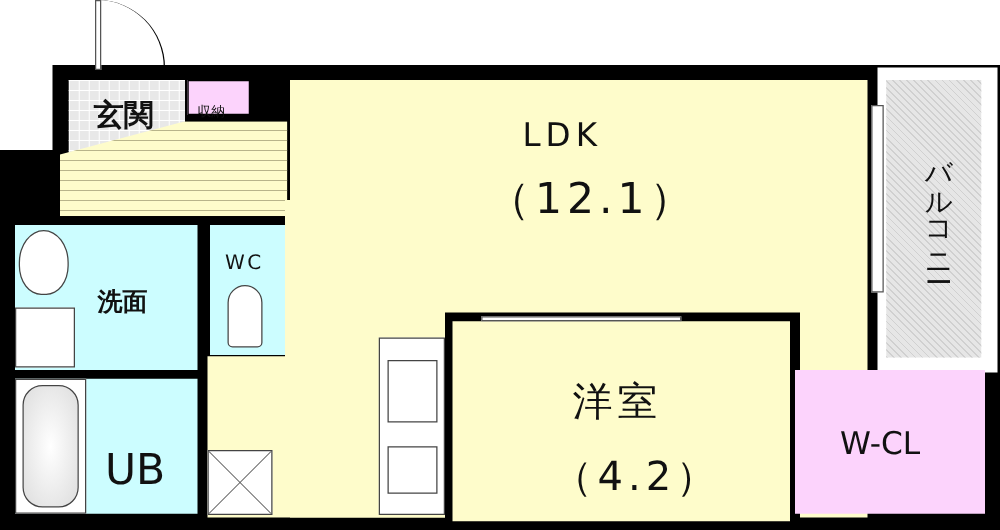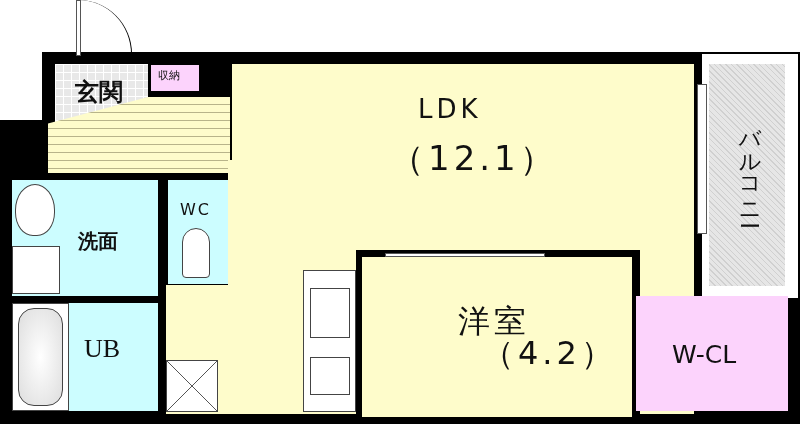--- a/index.html
+++ b/index.html
@@ -24,21 +24,21 @@
 <div class="abs wall" style="left:230px;top:52px;width:470px;height:70px;"></div>
 <div class="abs" style="left:700px;top:52px;width:100px;height:248px;background:#fff;border:2px solid #000;"></div>
 
 <div class="abs" style="left:78px;top:0;width:54px;height:56px;border-right:1px solid #000;border-top-right-radius:54px;"></div>
 <div class="abs win" style="left:76px;top:0;width:5px;height:56px;"></div>
 
 <div class="abs tile" style="left:55px;top:64px;width:93px;height:70px;"></div>
 <div class="label" style="left:75px;top:76px;font-size:24px;font-weight:bold;">玄関</div>
 
 <div class="abs pink" style="left:150px;top:64px;width:50px;height:28px;border:1px solid #000;"></div>
-<div class="label" style="left:158px;top:68px;font-size:11px;text-align:right;">収納</div>
+<div class="label" style="left:158px;top:82px;font-size:11px;text-align:right;">収納</div>
 
 <div class="abs stripes" style="left:48px;top:97px;width:182px;height:76px;clip-path:polygon(0 35%,55% 0,100% 0,100% 100%,0 100%);"></div>
 
 <div class="abs yellow" style="left:232px;top:64px;width:462px;height:350px;"></div>
 <div class="abs yellow" style="left:166px;top:285px;width:200px;height:129px;"></div>
 <div class="abs yellow" style="left:228px;top:160px;width:8px;height:130px;"></div>
 <div class="label" style="left:418px;top:94px;font-size:26px;letter-spacing:4px;">LDK</div>
 <div class="label" style="left:390px;top:136px;font-size:34px;letter-spacing:4px;">（12.1）</div>
 <div class="abs win" style="left:697px;top:84px;width:10px;height:150px;"></div>
 
@@ -47,31 +47,31 @@
 <div class="abs fixture" style="left:12px;top:246px;width:48px;height:48px;"></div>
 <div class="label" style="left:78px;top:228px;font-size:20px;font-weight:bold;">洗面</div>
 
 <div class="abs cyan" style="left:168px;top:180px;width:60px;height:104px;"></div>
 <div class="label" style="left:180px;top:200px;font-size:16px;letter-spacing:2px;">WC</div>
 <div class="abs fixture" style="left:182px;top:228px;width:28px;height:50px;border-radius:14px 14px 4px 4px;"></div>
 
 <div class="abs cyan" style="left:12px;top:303px;width:146px;height:108px;"></div>
 <div class="abs fixture" style="left:12px;top:303px;width:57px;height:108px;"></div>
 <div class="abs" style="left:18px;top:308px;width:45px;height:98px;border-radius:16px;background:radial-gradient(#fff,#ddd);border:1px solid #444;"></div>
-<div class="label" style="left:84px;top:334px;font-size:26px;font-family:Liberation Serif, serif;">UB</div>
+<div class="label" style="left:84px;top:356px;font-size:34px;">UB</div>
 
 <div class="abs fixture" style="left:166px;top:360px;width:52px;height:52px;background:linear-gradient(45deg,transparent 49%,#555 50%,transparent 51%),linear-gradient(-45deg,transparent 49%,#555 50%,transparent 51%),#fff;"></div>
 
 <div class="abs fixture" style="left:303px;top:270px;width:53px;height:142px;"></div>
 <div class="abs fixture" style="left:310px;top:288px;width:40px;height:50px;"></div>
 <div class="abs fixture" style="left:310px;top:357px;width:40px;height:38px;"></div>
 
 <div class="abs wall" style="left:356px;top:250px;width:284px;height:174px;"></div>
 <div class="abs yellow" style="left:362px;top:257px;width:270px;height:160px;"></div>
 <div class="abs win" style="left:385px;top:253px;width:160px;height:4px;"></div>
 <div class="label" style="left:458px;top:300px;font-size:32px;letter-spacing:4px;">洋室</div>
-<div class="label" style="left:442px;top:332px;font-size:32px;letter-spacing:4px;margin-left:40px;">（4.2）</div>
+<div class="label" style="left:442px;top:360px;font-size:32px;letter-spacing:4px;">（4.2）</div>
 
 <div class="abs pink" style="left:636px;top:296px;width:152px;height:115px;"></div>
 <div class="label" style="left:672px;top:340px;font-size:25px;">W-CL</div>
 
 <div class="abs hatch" style="left:709px;top:64px;width:76px;height:222px;"></div>
 <div class="label" style="left:737px;top:114px;width:28px;font-size:22px;white-space:normal;writing-mode:vertical-rl;">バルコニー</div>
 
 </body></html>

